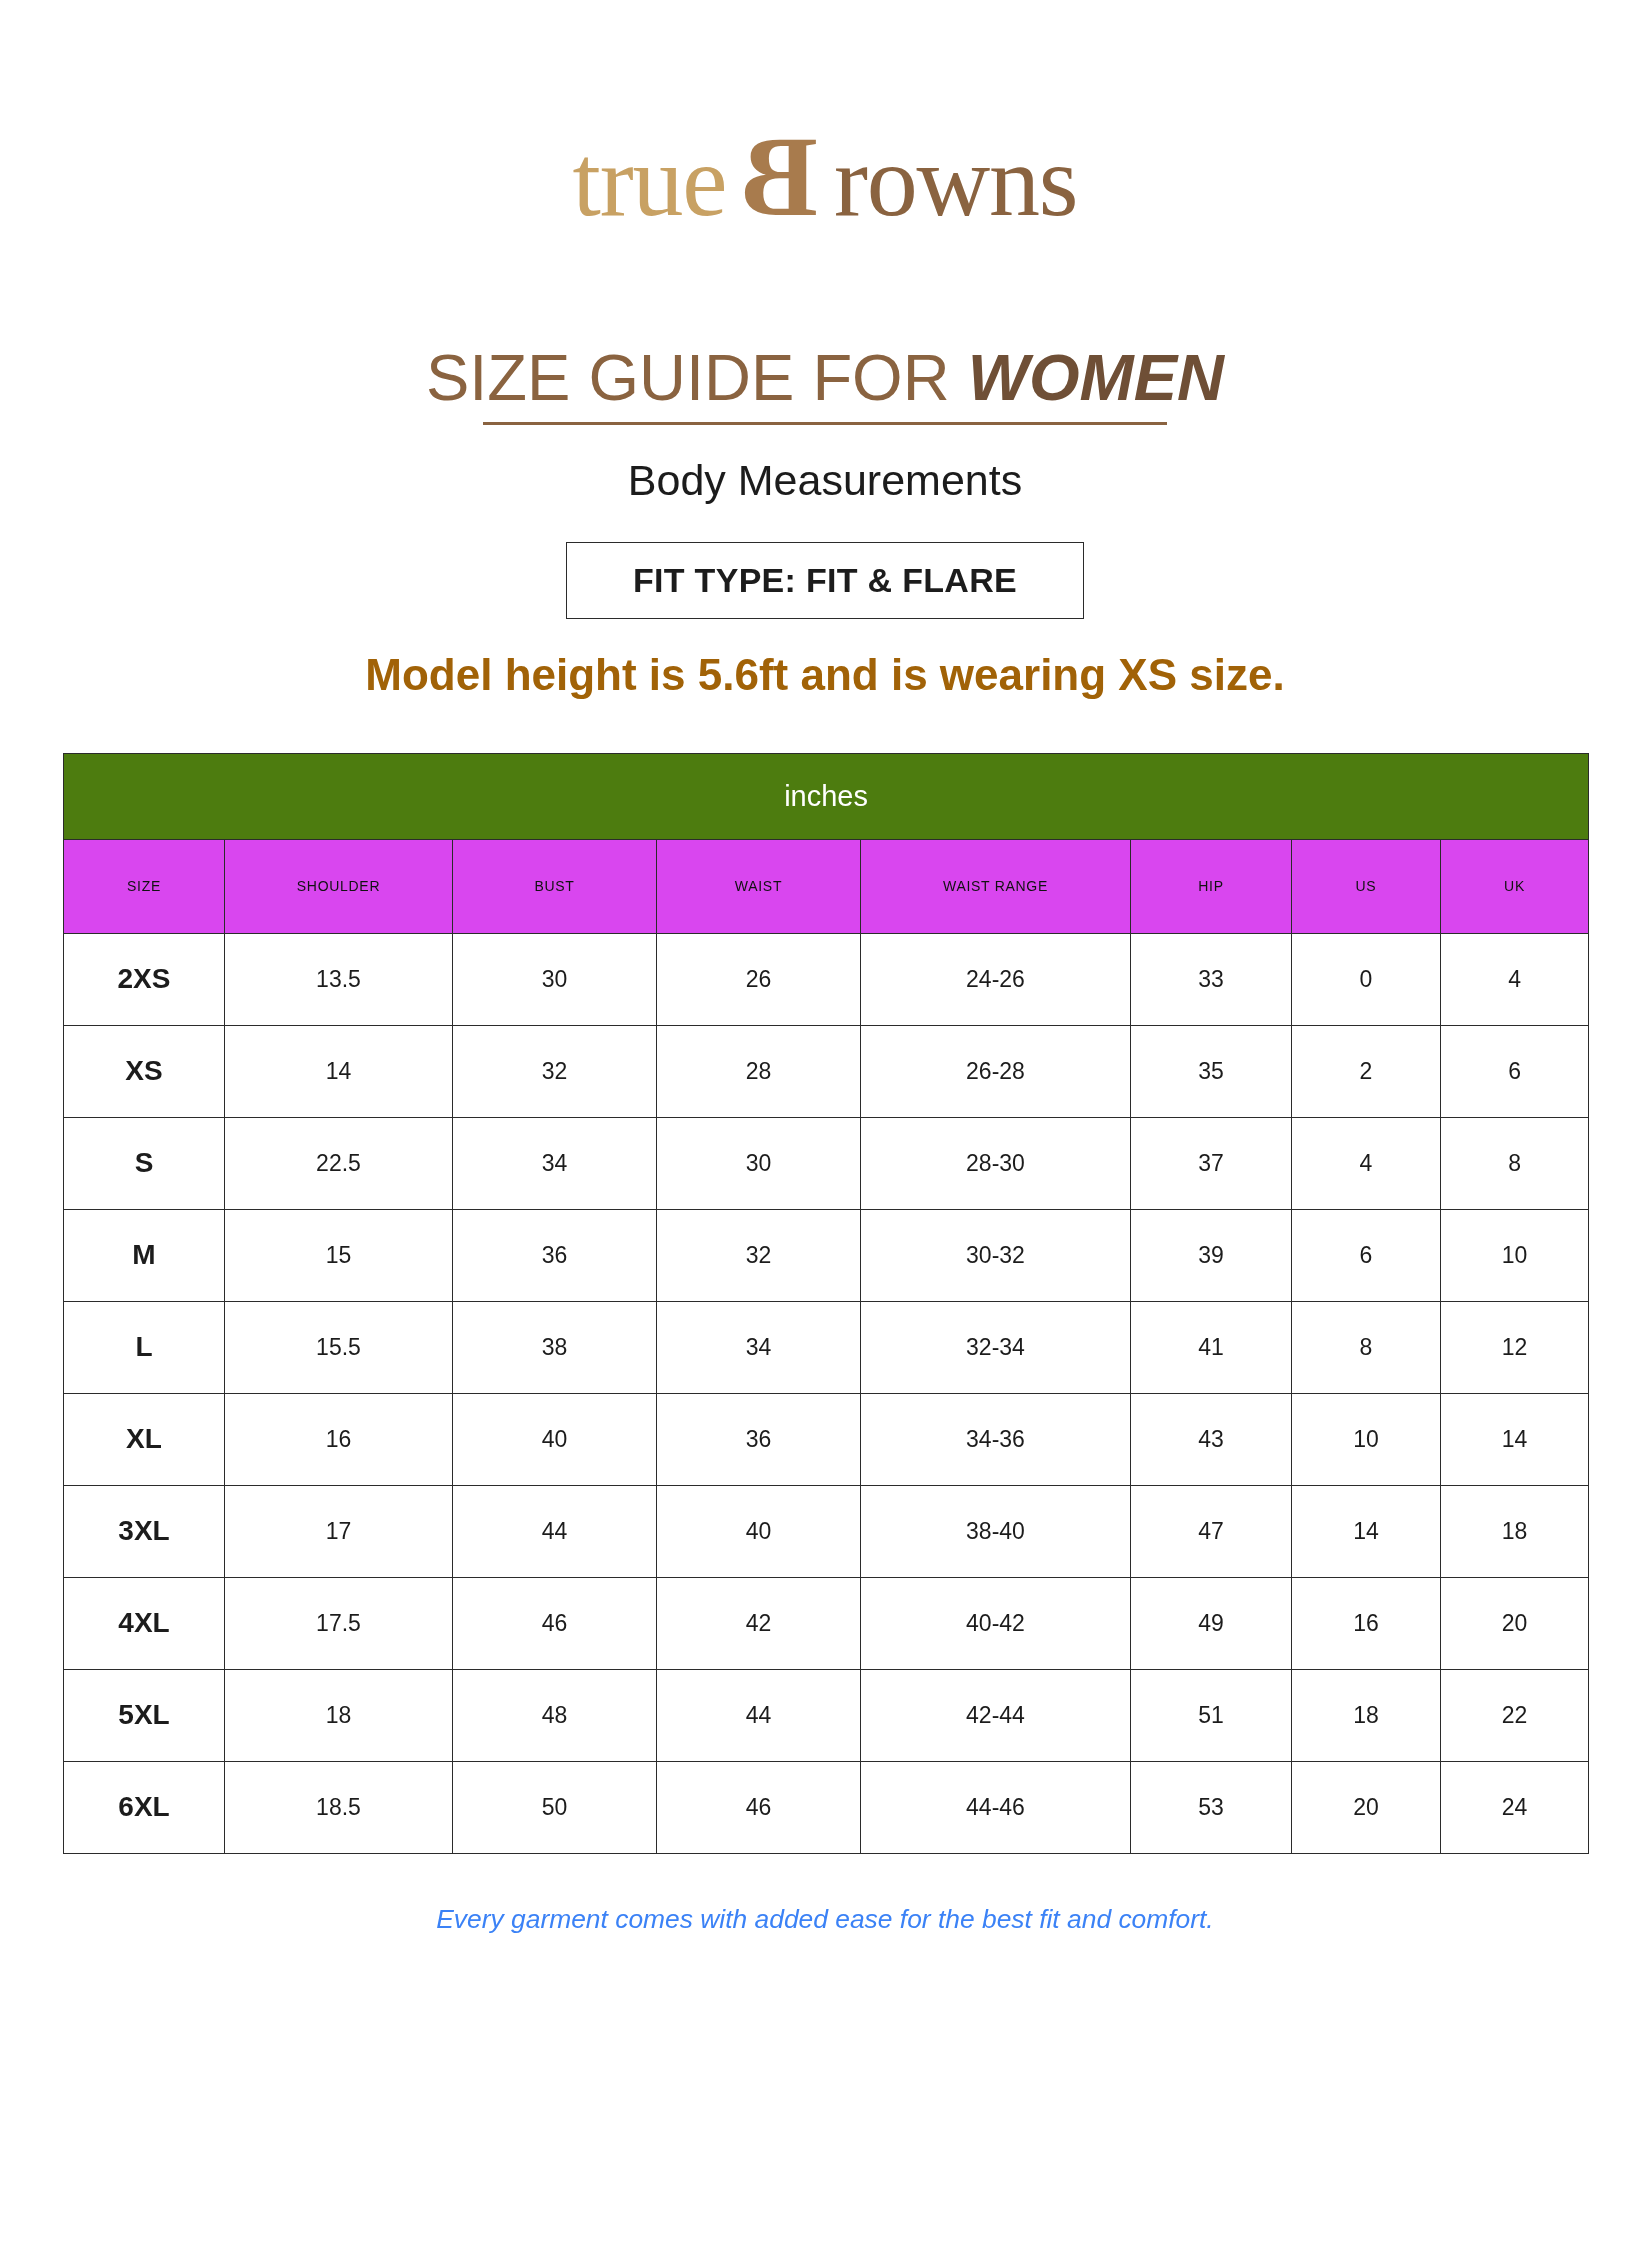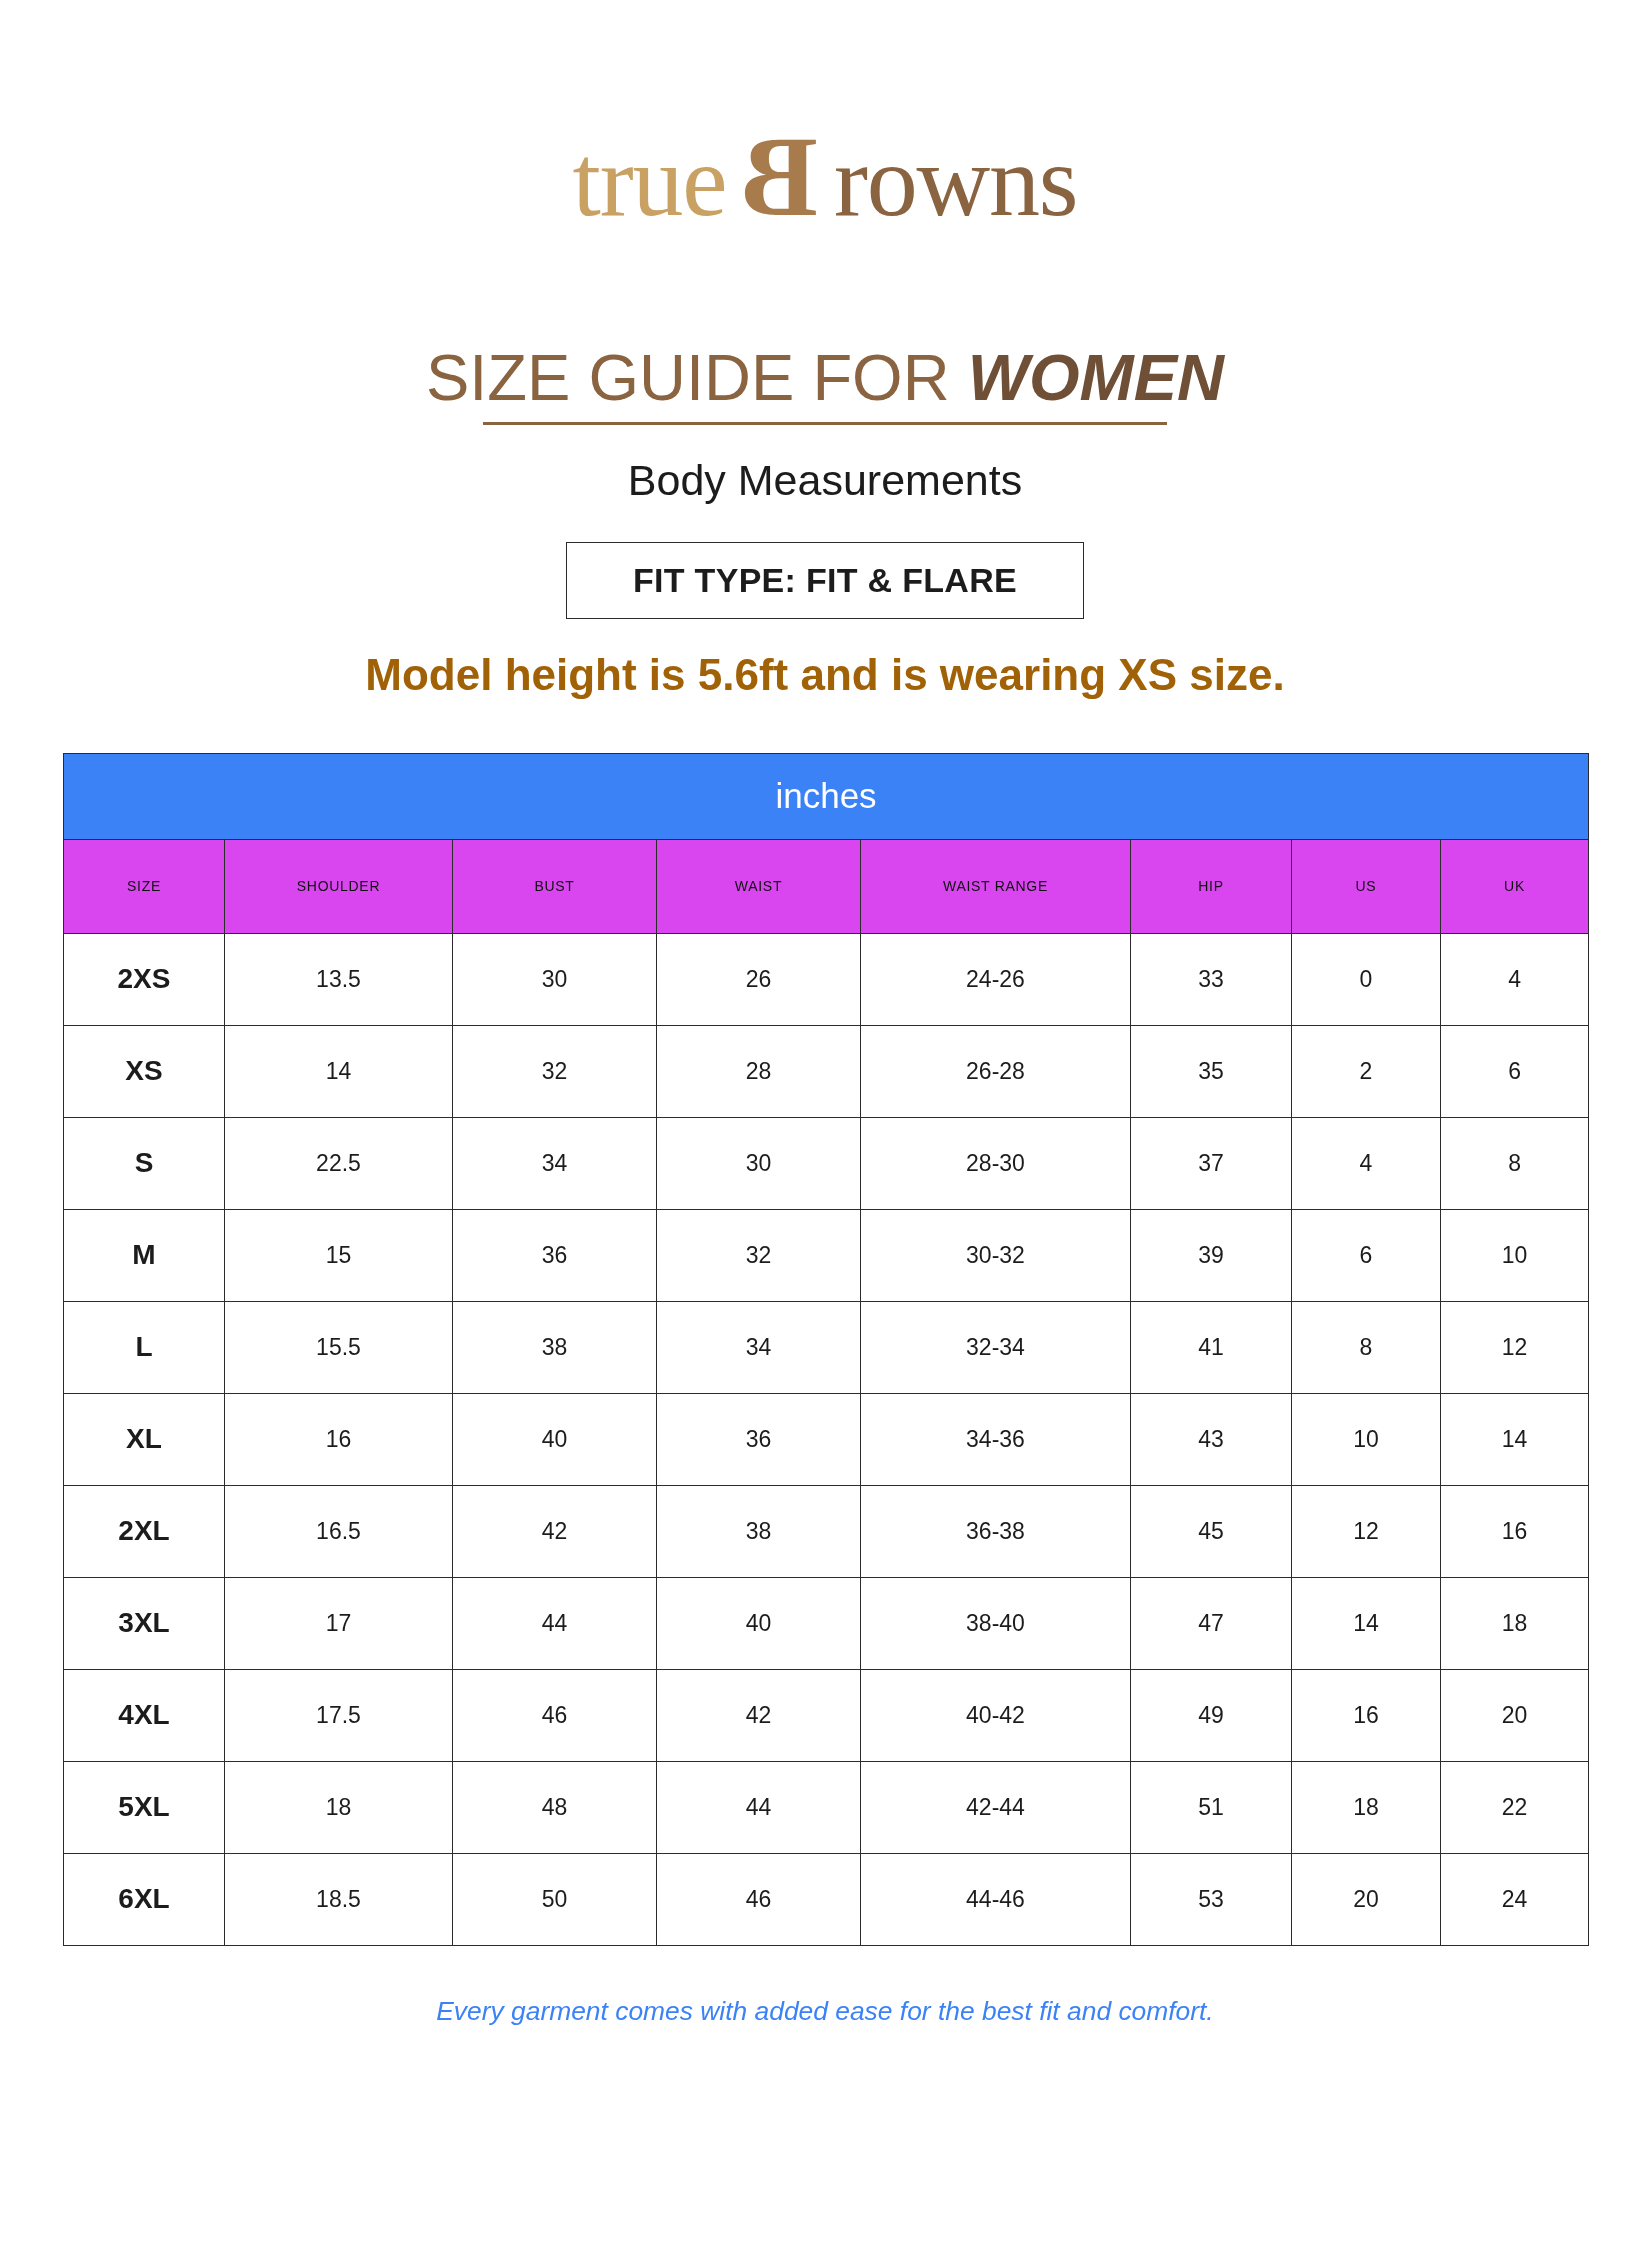--- a/index.html
+++ b/index.html
@@ -115,23 +115,23 @@
     width: 100%;
     table-layout: fixed;
   }
   table.size-table th,
   table.size-table td {
     border: 1.2px solid #2b2b2b;
     text-align: center;
     vertical-align: middle;
   }
   .unit-row th {
-    background: #3b82f6;
+    background: #4d7c0f;
     color: #ffffff;
-    font-size: 35px;
+    font-size: 29px;
     font-weight: 400;
     height: 83px;
     border: 1.2px solid #a6795a;
   }
   .head-row th {
     font-size: 14px;
     font-weight: 400;
     letter-spacing: 0.7px;
     height: 91px;
     color: #111111;
@@ -273,30 +273,20 @@
           <td class="size-cell">XL</td>
           <td>16</td>
           <td>40</td>
           <td>36</td>
           <td>34-36</td>
           <td>43</td>
           <td>10</td>
           <td>14</td>
         </tr>
         <tr class="body-row">
-          <td class="size-cell">2XL</td>
-          <td>16.5</td>
-          <td>42</td>
-          <td>38</td>
-          <td>36-38</td>
-          <td>45</td>
-          <td>12</td>
-          <td>16</td>
-        </tr>
-        <tr class="body-row">
           <td class="size-cell">3XL</td>
           <td>17</td>
           <td>44</td>
           <td>40</td>
           <td>38-40</td>
           <td>47</td>
           <td>14</td>
           <td>18</td>
         </tr>
         <tr class="body-row">

